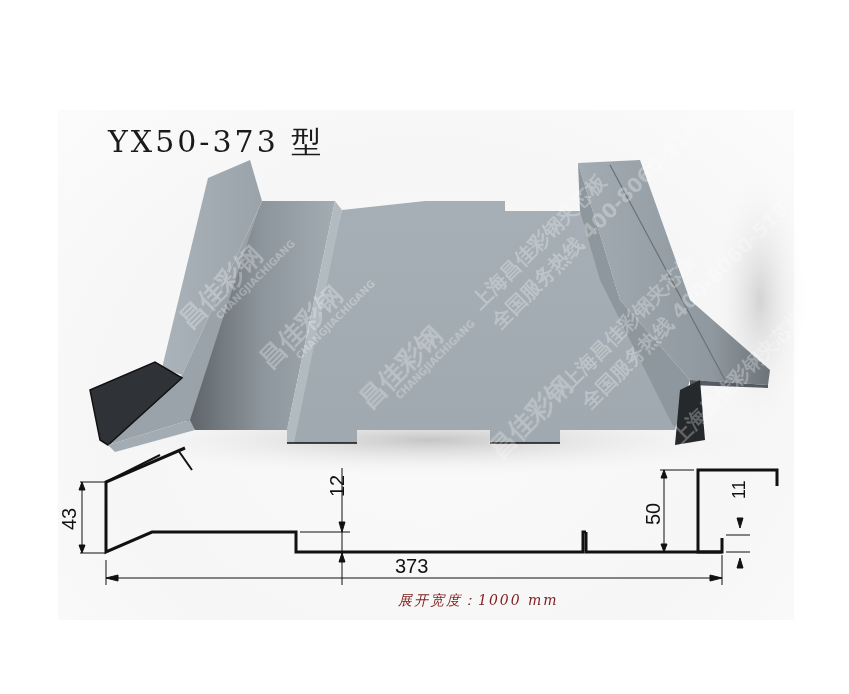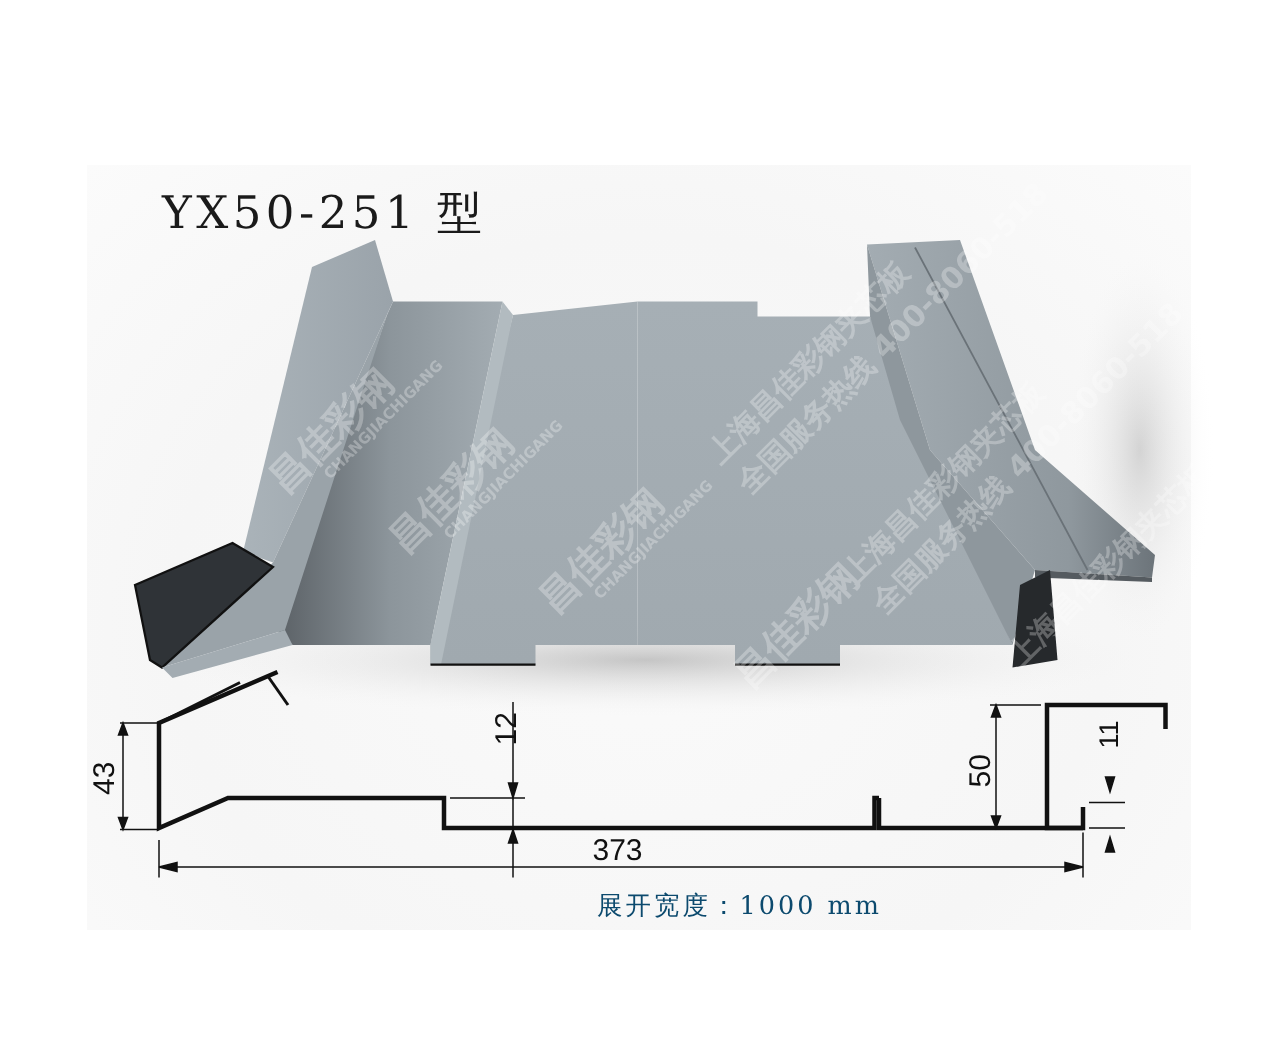--- a/index.html
+++ b/index.html
@@ -1,30 +1,30 @@
 <!DOCTYPE html>
 <html><head>
 <meta charset="utf-8">
 <style>
   html, body { margin:0; padding:0; background:#ffffff; }
   body { width:849px; height:694px; position:relative; overflow:hidden; font-family:"DejaVu Serif", serif; }
   .panel { position:absolute; left:58px; top:110px; width:736px; height:510px;
     background: radial-gradient(ellipse at 50% 60%, #fafafa 0%, #f6f6f6 60%, #fbfbfb 100%); }
   .title { position:absolute; left:108px; top:122px; font-family:"DejaVu Serif", serif; font-size:30px; letter-spacing:3px; color:#1a1a1a; font-weight:normal; }
   svg { position:absolute; left:0; top:0; }
-  .footer-label { position:absolute; left:398px; top:592px; font-family:"DejaVu Serif", serif; font-size:17px; color:#0c4a6e; letter-spacing:2px; }
+  .footer-label { position:absolute; left:398px; top:592px; font-family:"DejaVu Serif", serif; font-style:italic; font-size:14px; color:#7f1d1d; letter-spacing:2px; }
   .dim { font-family:"Liberation Sans", sans-serif; fill:#111; }
   .wm { font-family:"DejaVu Sans", sans-serif; fill:#ffffff; opacity:0.28; font-weight:bold; }
 </style>
 </head>
 <body>
 
 <div class="panel"></div>
 
-<div class="title">YX50-251 型</div>
+<div class="title">YX50-373 型</div>
 
 <svg width="849" height="694" viewBox="0 0 849 694">
   <defs>
     <linearGradient id="flatG" x1="0" y1="0" x2="0" y2="1">
       <stop offset="0" stop-color="#a6afb5"></stop>
       <stop offset="1" stop-color="#a0a9af"></stop>
     </linearGradient>
     <linearGradient id="ribLeftG" x1="0" y1="0" x2="1" y2="0">
       <stop offset="0" stop-color="#aab3b9"></stop>
       <stop offset="1" stop-color="#9aa3aa"></stop>

